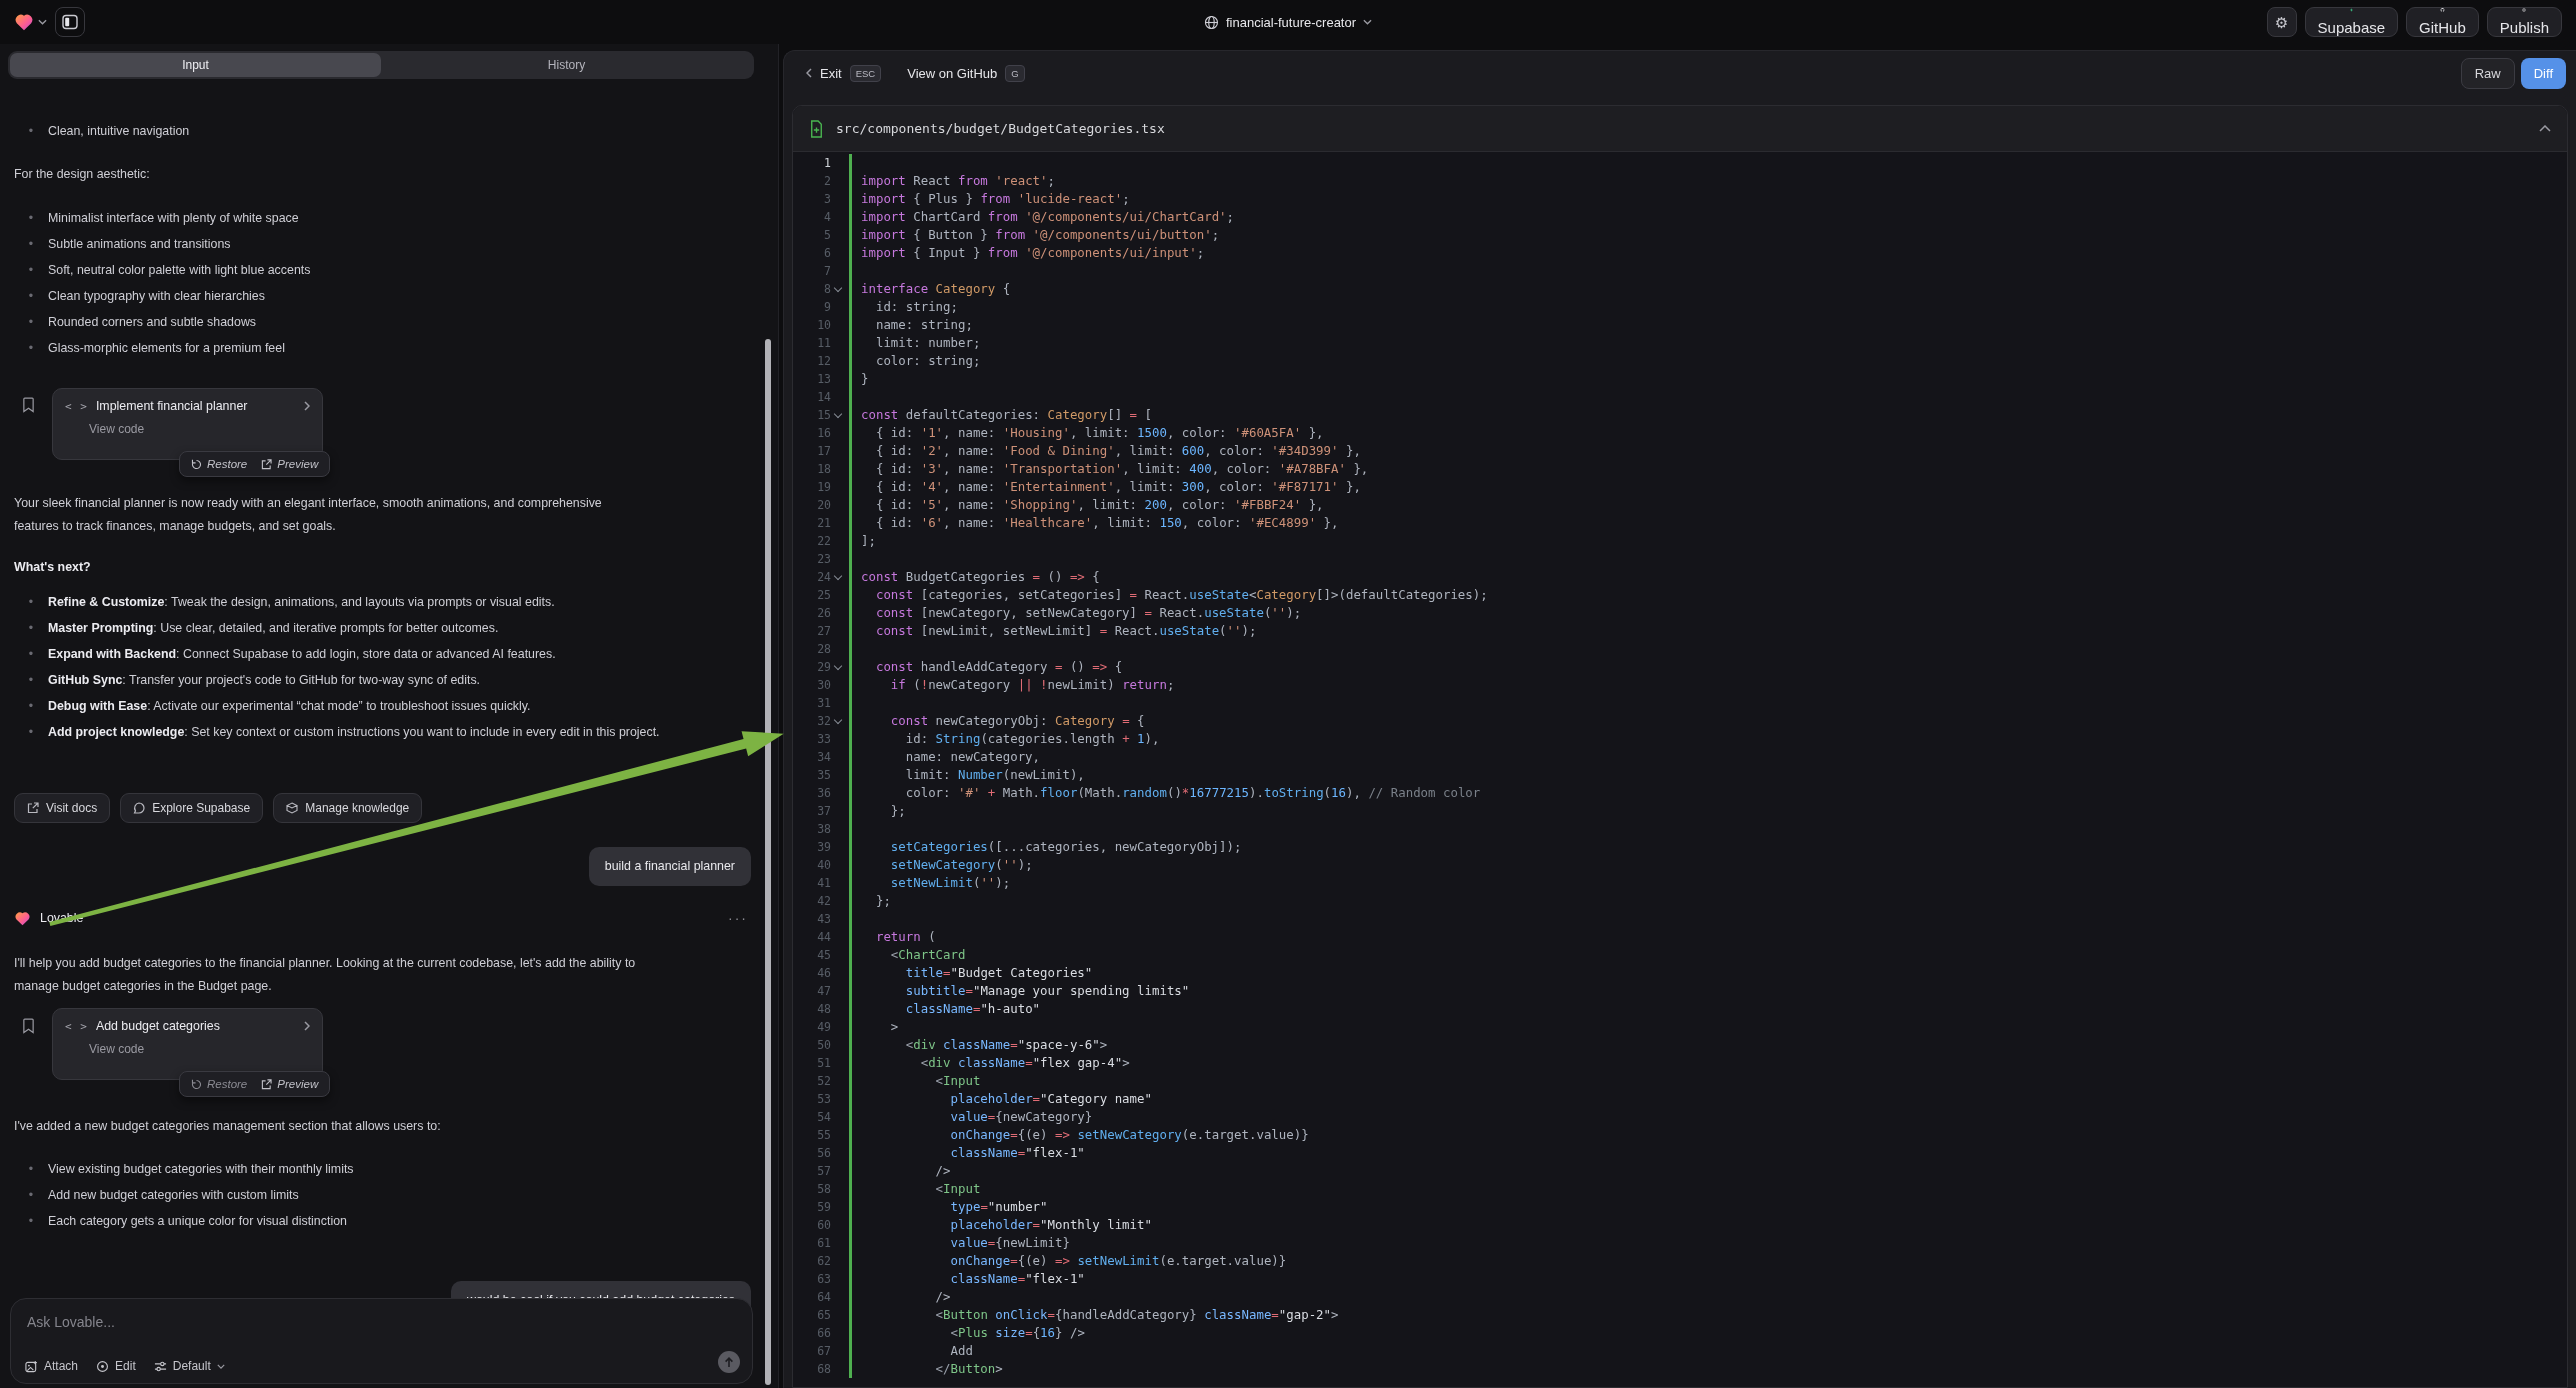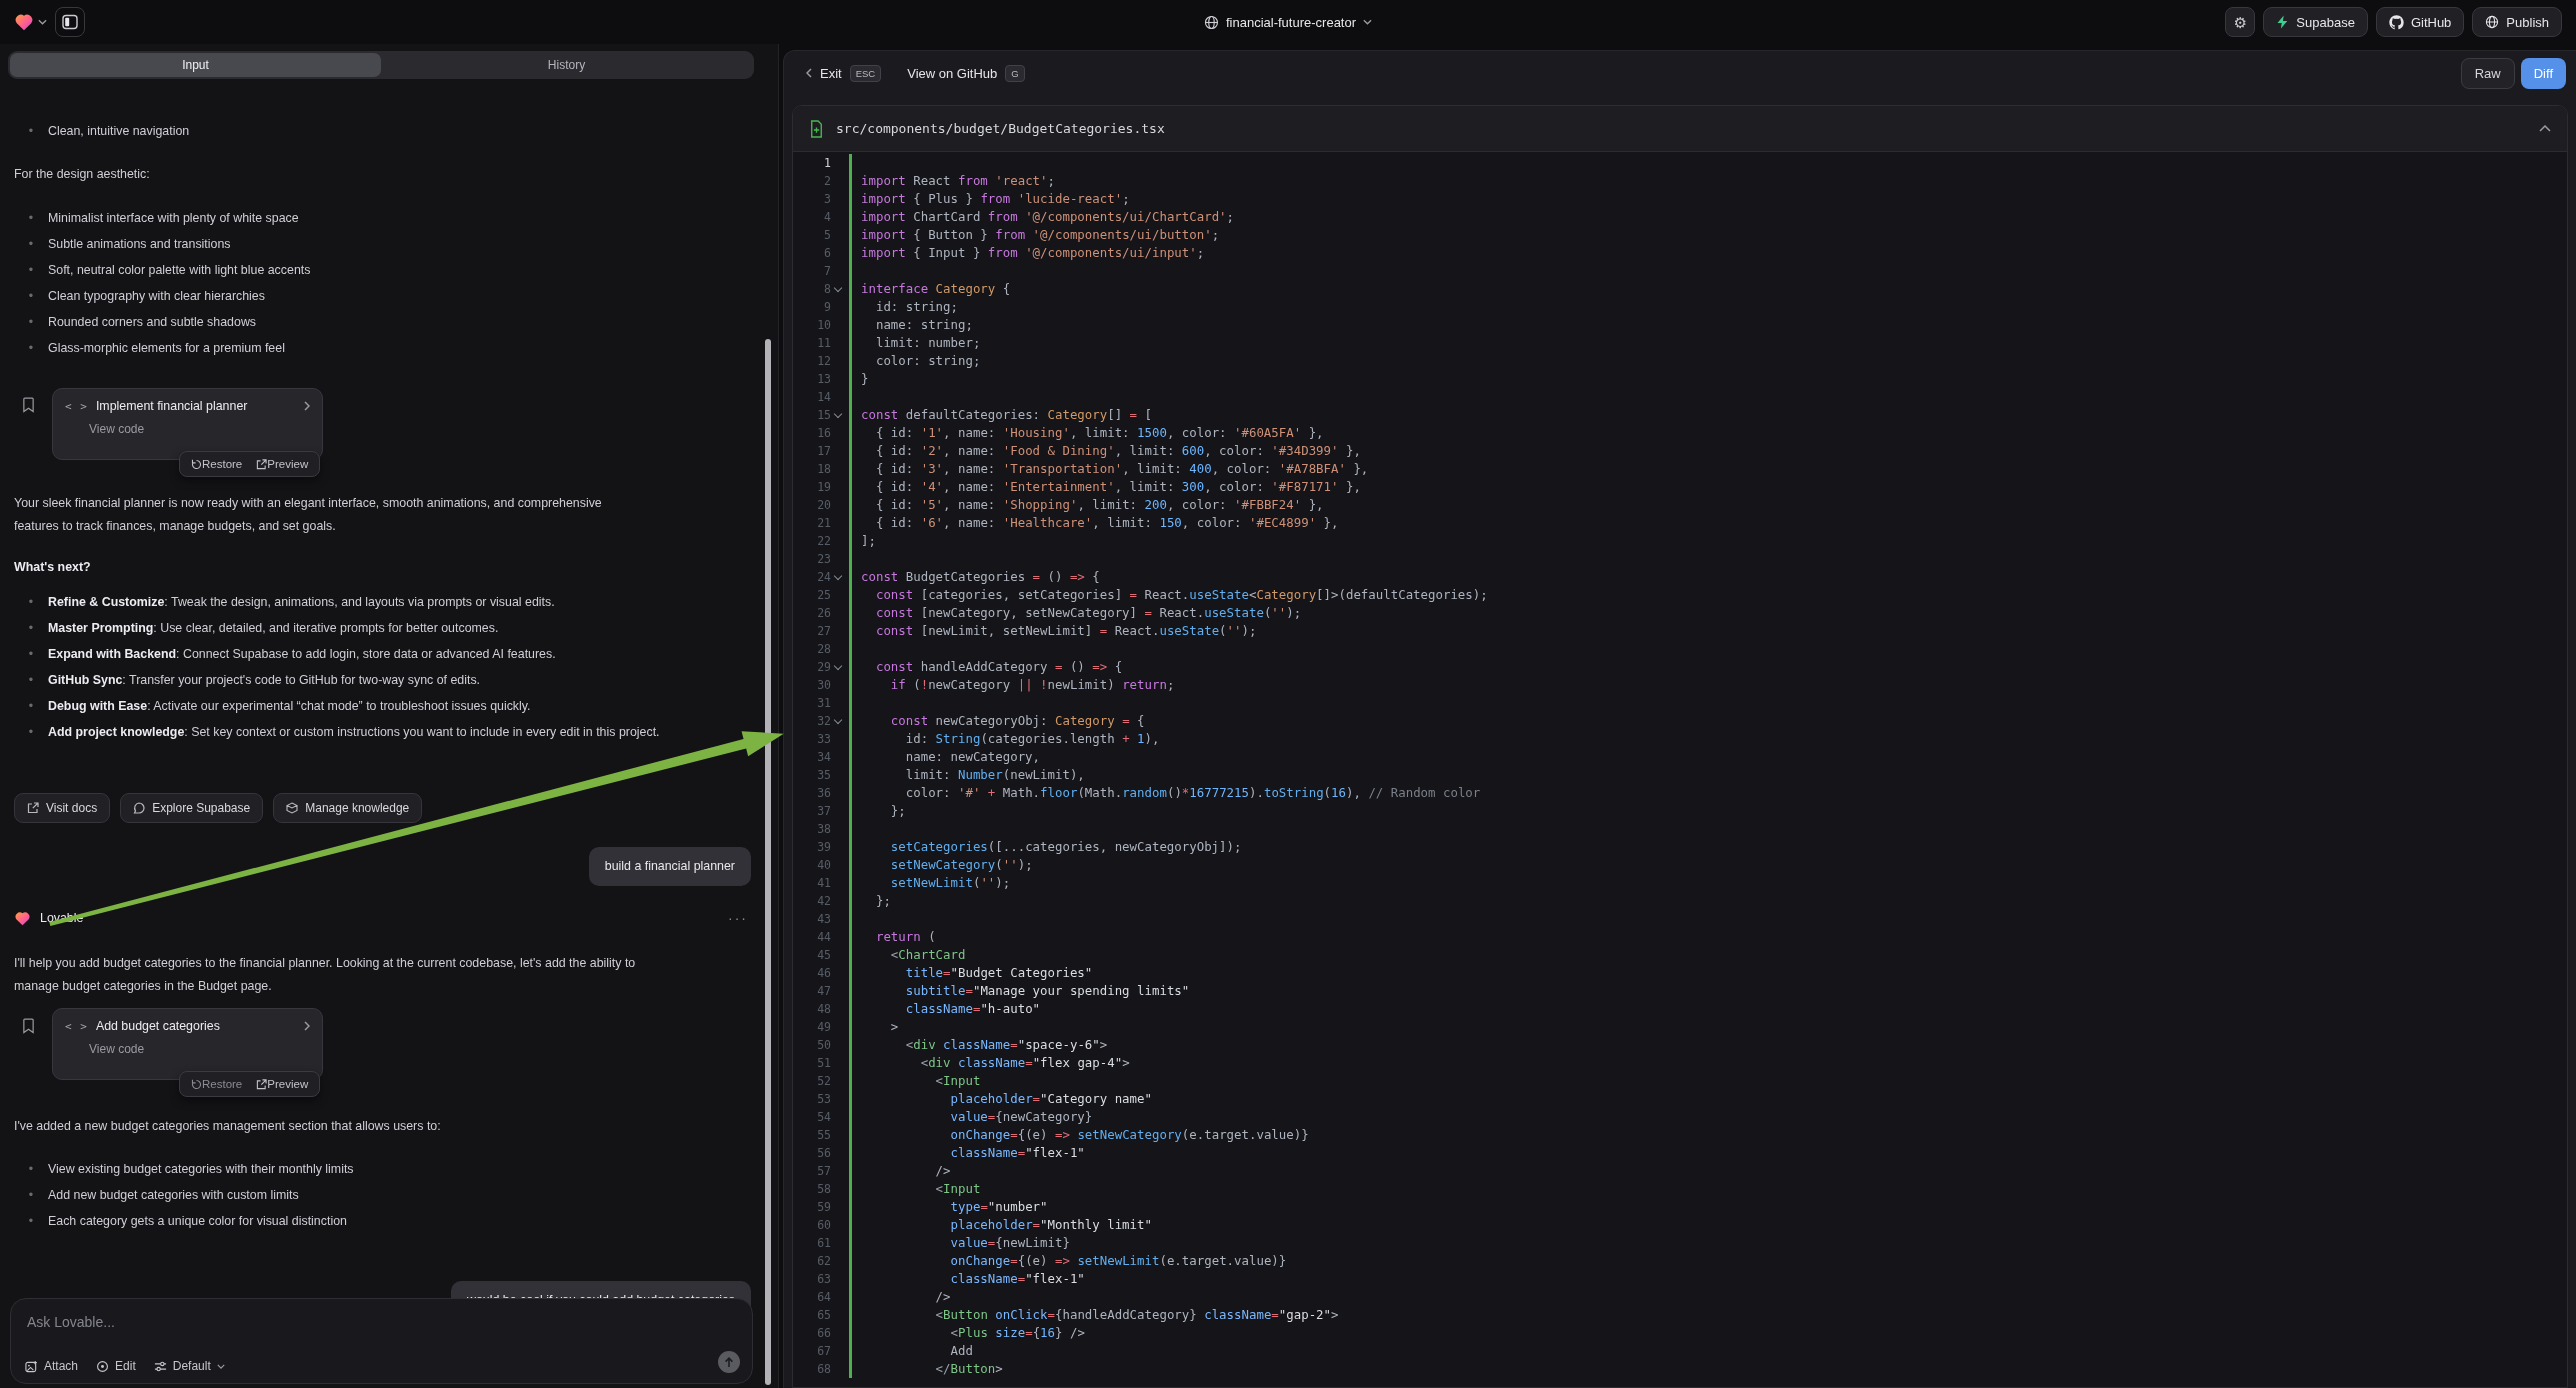--- a/index.html
+++ b/index.html
@@ -7,21 +7,21 @@
   body { background:#0d0d0f; font-family:"Liberation Sans", sans-serif; color:#d9d9de; position:relative; }
   .app { position:absolute; inset:0; }
 
   
   .top-header { position:absolute; top:0; left:0; right:0; height:44px; display:flex; align-items:center; justify-content:space-between; padding:0 14px; }
   .hleft { display:flex; align-items:center; gap:8px; }
   .logo-btn { display:flex; align-items:center; gap:4px; cursor:pointer; }
   .icon-btn { width:30px; height:30px; border-radius:8px; display:flex; align-items:center; justify-content:center; color:#c9c9d0; cursor:pointer; }
   .hcenter { position:absolute; left:50%; top:0; height:44px; transform:translateX(-50%); display:flex; align-items:center; gap:7px; color:#e8e8ec; font-size:13px; cursor:pointer; }
   .hright { display:flex; align-items:center; gap:8px; }
-  .pill-btn { height:30px; display:flex; align-items:center; gap:7px; padding:0 12px; background:#202025; border:1px solid #37373d; border-radius:9px; color:#e6e6ea; font-size:13px; cursor:pointer; }
+  .pill-btn { height:30px; display:flex; align-items:center; gap:7px; padding:0 12px; background:#202025; border:1px solid #37373d; border-radius:9px; color:#e6e6ea; font-size:15px; cursor:pointer;flex-direction:column; }
   .gear-btn { background:#202025; border:1px solid #37373d; }
   .gear-glyph { font-size:15px; line-height:1; }
 
   
   .left-panel { position:absolute; top:44px; bottom:0; left:0; width:779px; background:#131316; border-right:1px solid #222227; }
   .tabs { position:absolute; top:7px; left:8px; width:746px; height:28px; background:#2a2a2f; border-radius:9px; padding:2px; display:flex; }
   .tab { flex:1; border-radius:7px; display:flex; align-items:center; justify-content:center; font-size:12px; color:#b4b4bc; cursor:pointer; }
   .tab.active { background:#48484f; color:#f0f0f4; }
 
   .chat { position:absolute; inset:0; overflow:hidden; font-size:12.4px; }
@@ -34,21 +34,21 @@
   ul.chat-list li b { color:#ececf1; font-weight:bold; white-space:pre-wrap; }
 
   .bookmark { position:absolute; color:#9a9aa2; }
   .vcard-wrap { position:absolute; left:52px; width:271px; }
   .vcard { width:100%; height:72px; background:#26262b; border:1px solid #37373d; border-radius:10px; padding:10px 12px; cursor:pointer; }
   .vcard .trow { display:flex; align-items:center; gap:8px; color:#ececf1; font-size:12.4px; }
   .vcard .trow .title { flex:1; white-space:nowrap; overflow:hidden; }
   .vcard .viewcode { margin:9px 0 0 24px; color:#9a9aa2; font-size:12px; cursor:pointer; }
   .code-glyph { color:#a5a5ad; font-family:"DejaVu Sans Mono", monospace; font-size:11px; letter-spacing:1px; }
   .pill { position:absolute; top:63px; left:127px; height:26px; display:flex; align-items:center; gap:14px; background:#1f1f24; border:1px solid #3a3a41; border-radius:8px; padding:0 11px; box-shadow:0 4px 10px rgba(0,0,0,.45); font-size:11.5px; }
-  .pill .act { display:flex; align-items:center; color:#c2c2c9; cursor:pointer; }
+  .pill .act { display:flex; align-items:center; gap:5px; color:#c2c2c9; cursor:pointer;font-style:italic; }
   .pill .act.dim { color:#8b8b93; }
 
   .btn-row { display:flex; gap:10px;justify-content:center; }
   .chat-btn { height:30px; display:flex; align-items:center; gap:7px; padding:0 12px; background:#202025; border:1px solid #35353b; border-radius:9px; color:#d9d9de; font-size:12px; cursor:pointer; }
 
   .bubble { position:absolute; right:27px; background:#313137; border-radius:10px; padding:11px 16px; color:#e8e8ec; line-height:17px; white-space:nowrap; }
 
   .lovable-row { position:absolute; left:14px; right:30px; display:flex; align-items:center; gap:9px; }
   .lovable-row .name { font-size:12.4px; color:#ececf1; }
   .lovable-row .spacer { flex:1; }

